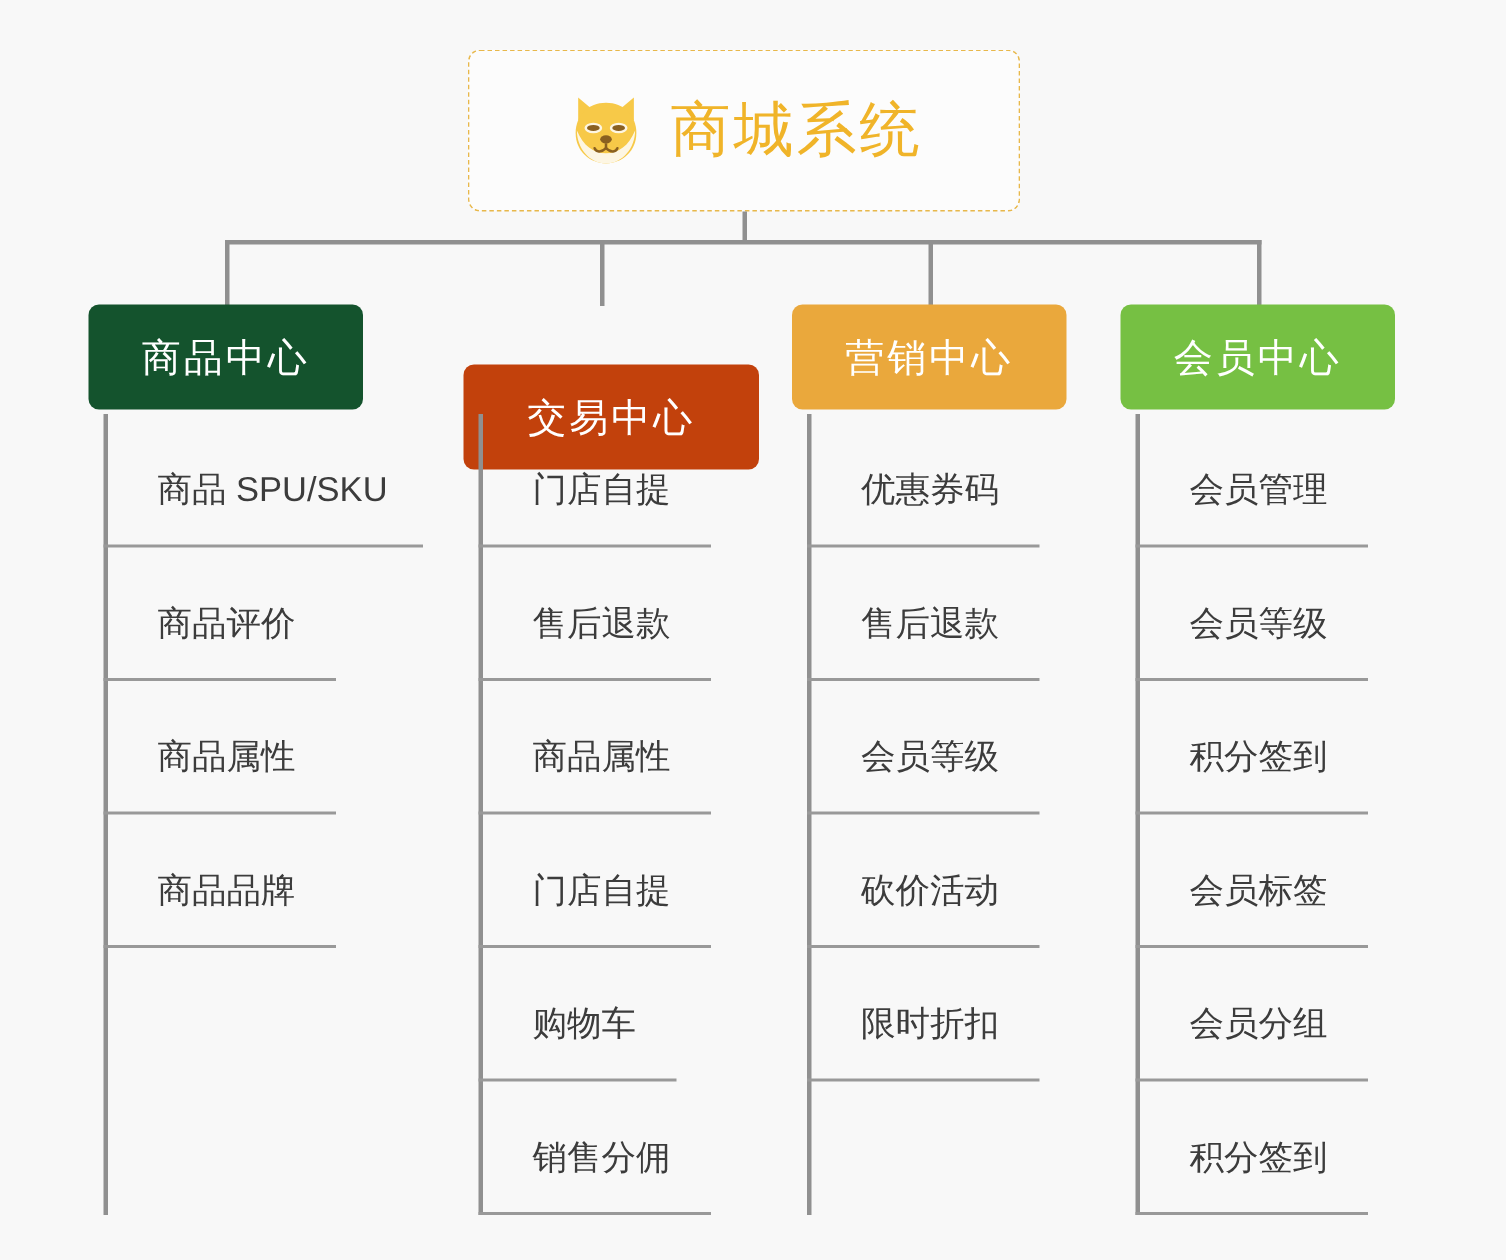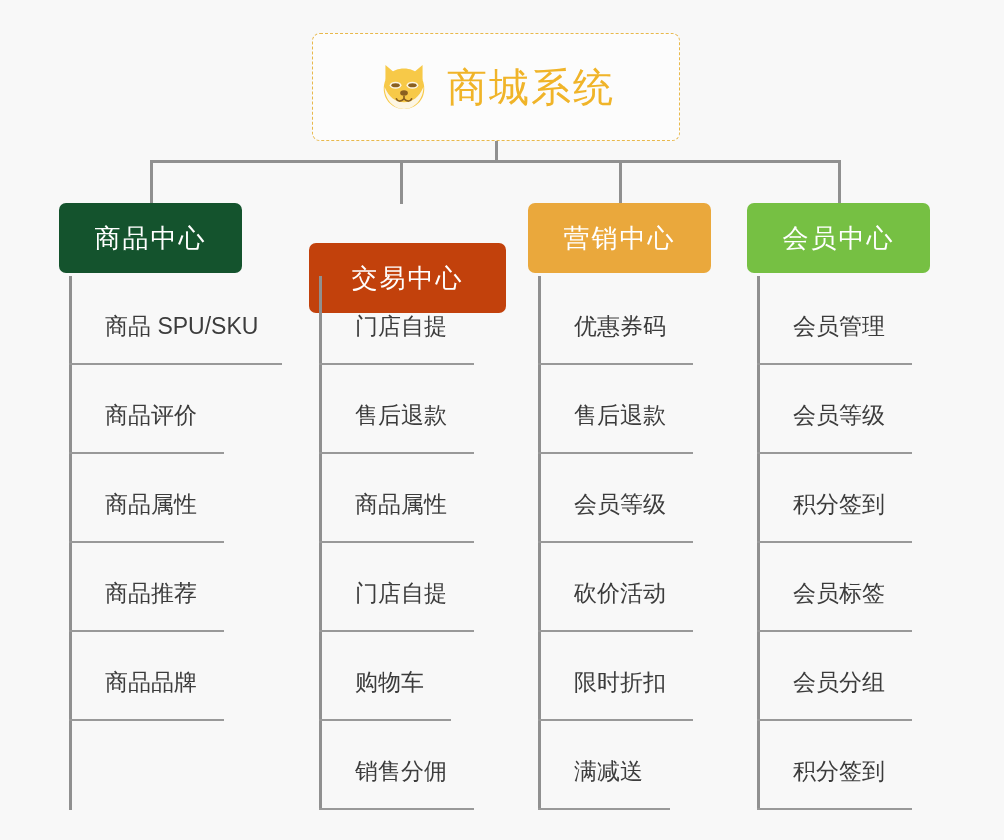--- a/index.html
+++ b/index.html
@@ -146,24 +146,20 @@
       </div>
       <div class="leaf">
         <span class="leaf-label">商品评价</span>
         <span class="leaf-underline" style="width:155px;"></span>
       </div>
       <div class="leaf">
         <span class="leaf-label">商品属性</span>
         <span class="leaf-underline" style="width:155px;"></span>
       </div>
       <div class="leaf">
-        <span class="leaf-label">商品推荐</span>
-        <span class="leaf-underline" style="width:155px;"></span>
-      </div>
-      <div class="leaf">
         <span class="leaf-label">商品品牌</span>
         <span class="leaf-underline" style="width:155px;"></span>
       </div>
     </div>
   </div>
 
   <div class="column" style="left:309px; width:183px;">
     <div class="cat-header" style="width: 197px; background: #c2410c; margin-top: 40px;">
       <span>交易中心</span>
     </div>
@@ -215,24 +211,20 @@
         <span class="leaf-underline" style="width:155px;"></span>
       </div>
       <div class="leaf">
         <span class="leaf-label">砍价活动</span>
         <span class="leaf-underline" style="width:155px;"></span>
       </div>
       <div class="leaf">
         <span class="leaf-label">限时折扣</span>
         <span class="leaf-underline" style="width:155px;"></span>
       </div>
-      <div class="leaf">
-        <span class="leaf-label">满减送</span>
-        <span class="leaf-underline" style="width:132px;"></span>
-      </div>
     </div>
   </div>
 
   <div class="column" style="left:747px; width:151px;">
     <div class="cat-header" style="width: 183px; background: rgb(118, 192, 67);">
       <span>会员中心</span>
     </div>
     <div class="leaf-list">
       <div class="spine" style="height:534px;"></div>
       <div class="leaf">

